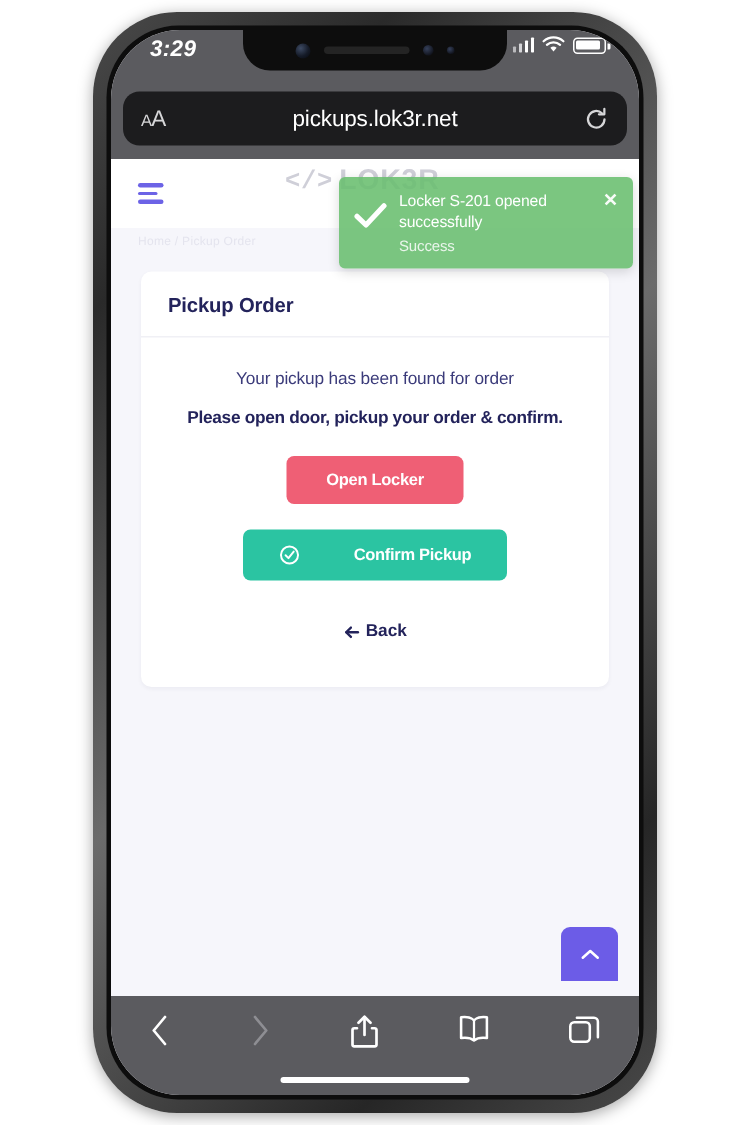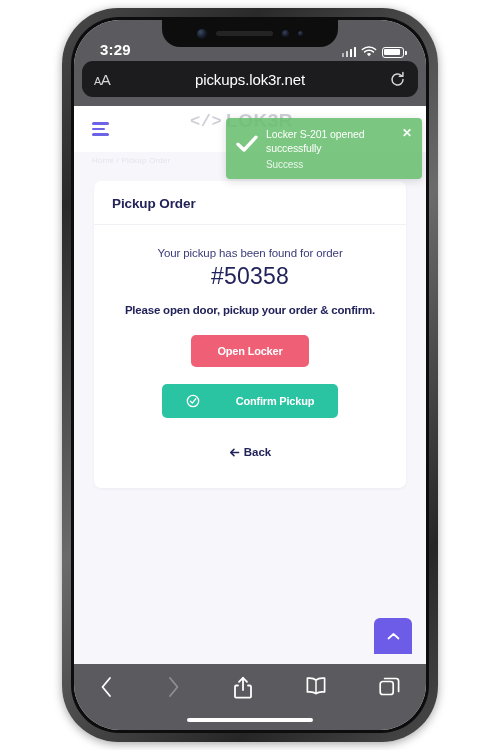--- a/index.html
+++ b/index.html
@@ -72,24 +72,25 @@
   }
   .notch-sensor.small { width: 5px; height: 5px; }
 
   
   .status-bar {
     position: absolute;
     top: 0; left: 0; right: 0;
     height: 38px;
     background: #5b5b5f;
     display: flex;
-    align-items: flex-end;
+    align-items: flex-start;
     justify-content: space-between;
     padding: 0 22px 0 26px;
     z-index: 30;
+    font-style: italic;
   }
   .status-time {
     color: #ffffff;
     font-size: 15px;
     font-weight: bold;
     letter-spacing: 0.2px;
     margin-top: 4px;
   }
   .status-icons {
     display: flex;
@@ -440,21 +441,20 @@
       </div>
 
       <div class="breadcrumb">Home / Pickup Order</div>
 
       <div class="card">
         <div class="card-header">
           <div class="card-title">Pickup Order</div>
         </div>
         <div class="card-body">
           <div class="found-text">Your pickup has been found for order</div>
-          <div class="order-number">#50358</div>
           <div class="instruct-text">Please open door, pickup your order &amp; confirm.</div>
 
           <div>
             <button class="btn btn-open">Open Locker</button>
           </div>
           <div>
             <button class="btn btn-confirm">
               <svg width="14" height="14" viewBox="0 0 16 16">
                 <circle cx="8" cy="8" r="6.5" stroke="#fff" stroke-width="1.5" fill="none"></circle>
                 <path d="M5 8.2 L7.2 10.4 L11.2 5.4" stroke="#fff" stroke-width="1.5" fill="none" stroke-linecap="round" stroke-linejoin="round"></path>

